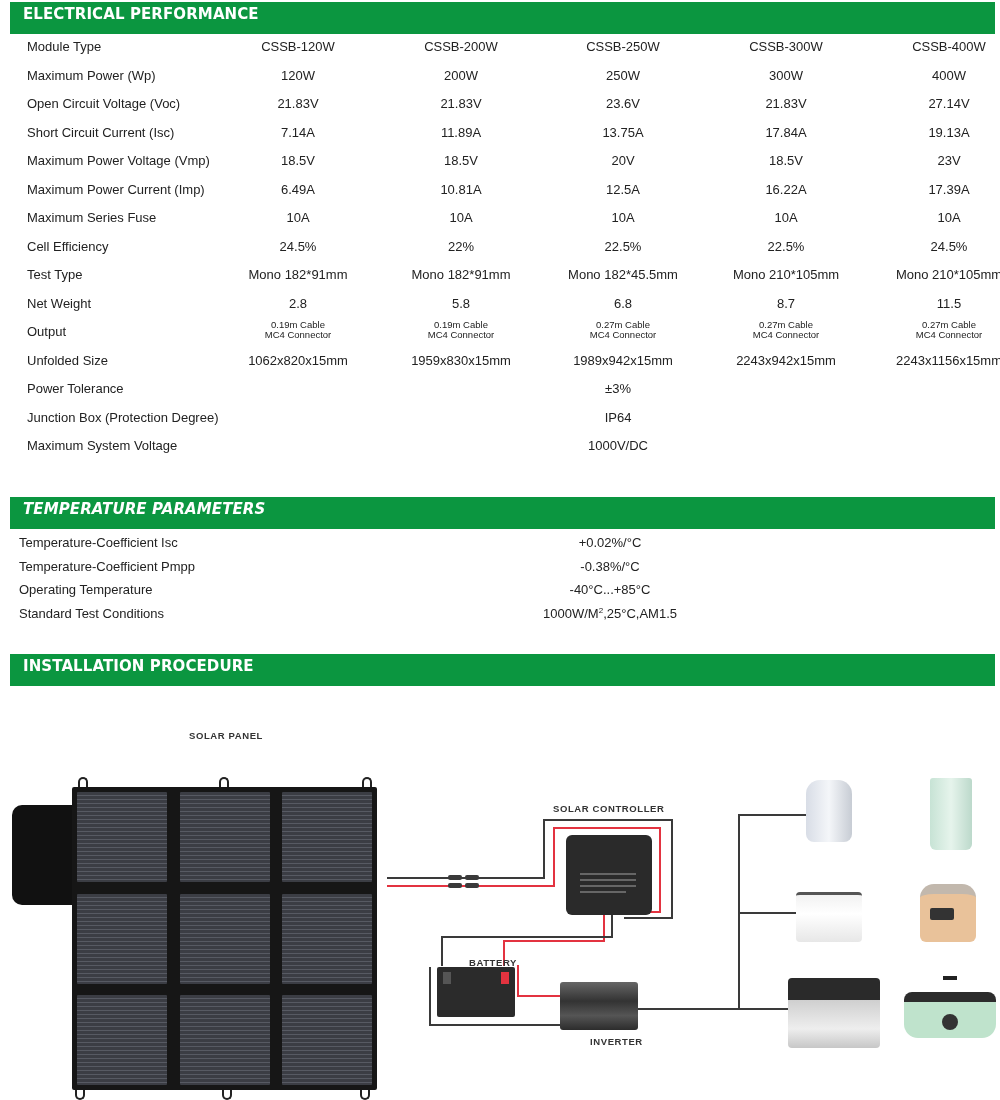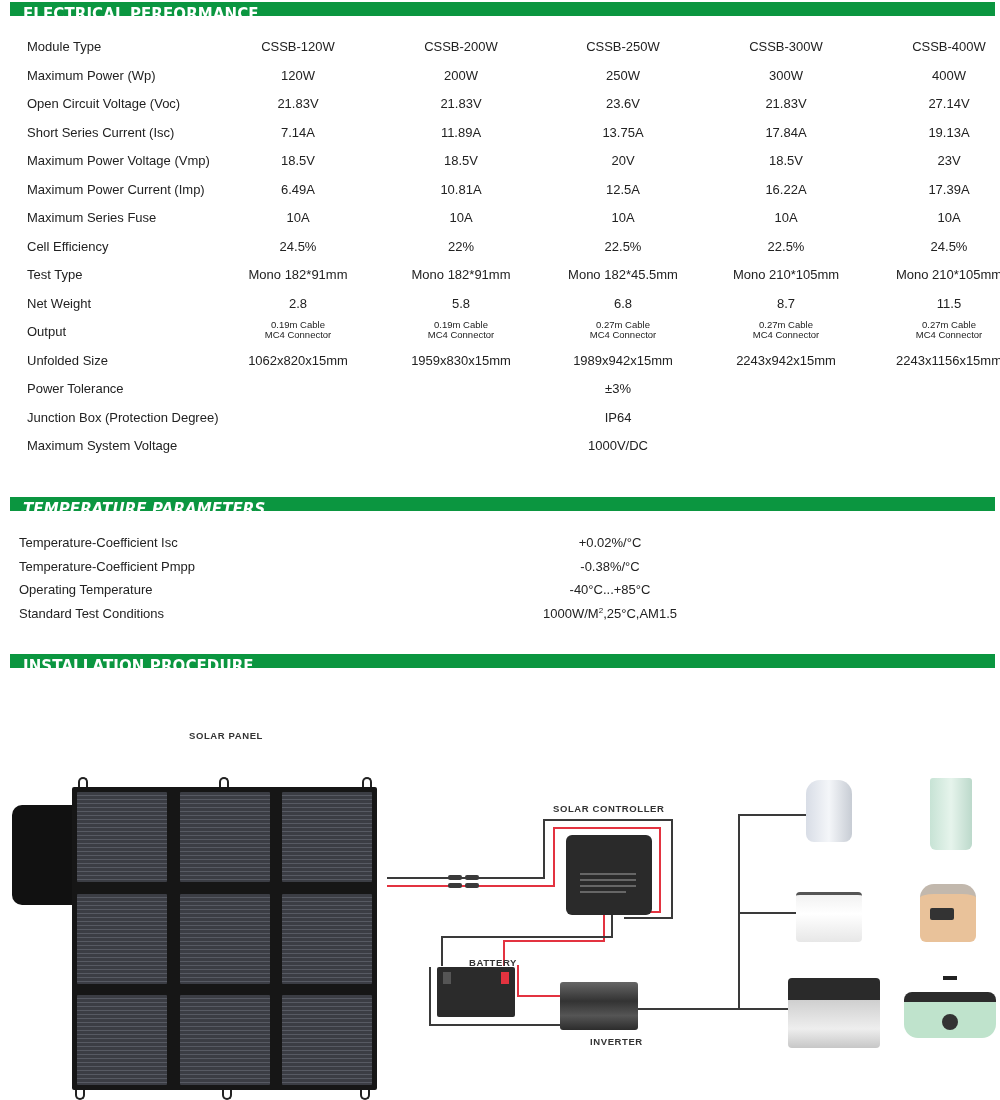--- a/index.html
+++ b/index.html
@@ -1,20 +1,20 @@
 <!DOCTYPE html>
 <html><head>
 <meta charset="utf-8">
 <style>
   * { box-sizing: border-box; margin: 0; padding: 0; }
   html, body { width: 1000px; height: 1100px; background: #ffffff; overflow: hidden; }
   body { font-family: "Liberation Sans", sans-serif; color: #222; position: relative; }
 
   .band {
-    position: absolute; left: 10px; width: 985px; height: 14px;
+    position: absolute; left: 10px; width: 985px; height: 32px;
     background: #0b9640; color: #fff; font-weight: bold;
     font-family: "DejaVu Sans", sans-serif; font-size: 15px;
     line-height: 24px; padding-left: 13px; letter-spacing: 0.1px;
   }
   .band.b1 { top: 2px; }
   .band.b2 { top: 497px; font-style: italic; }
   .band.b3 { top: 654px; }
 
   .elec { position: absolute; left: 0; top: 32px; width: 1000px; margin-left: 8px; }
   .erow { position: relative; height: 28.5px; font-size: 13px; }
@@ -90,21 +90,21 @@
   </div>
   <div class="erow">
     <span class="lbl">Open Circuit Voltage (Voc)</span>
     <span class="cell c0">21.83V</span>
     <span class="cell c1">21.83V</span>
     <span class="cell c2">23.6V</span>
     <span class="cell c3">21.83V</span>
     <span class="cell c4">27.14V</span>
   </div>
   <div class="erow">
-    <span class="lbl">Short Series Current (Isc)</span>
+    <span class="lbl">Short Circuit Current (Isc)</span>
     <span class="cell c0">7.14A</span>
     <span class="cell c1">11.89A</span>
     <span class="cell c2">13.75A</span>
     <span class="cell c3">17.84A</span>
     <span class="cell c4">19.13A</span>
   </div>
   <div class="erow">
     <span class="lbl">Maximum Power Voltage (Vmp)</span>
     <span class="cell c0">18.5V</span>
     <span class="cell c1">18.5V</span>

